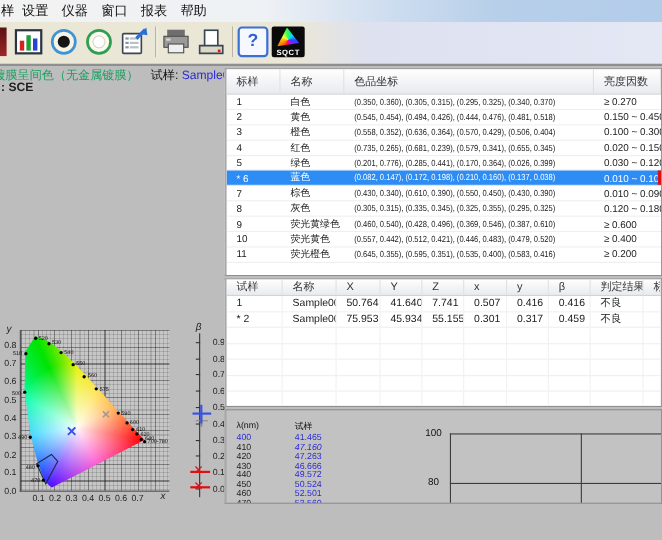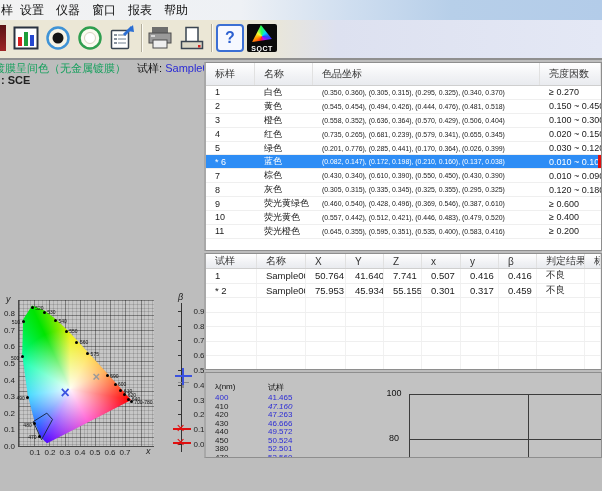--- a/index.html
+++ b/index.html
@@ -462,21 +462,21 @@
         <div class="sp-txt" style="left: 9px; top: 28.5px; color: rgb(34, 34, 34);">410</div>
         <div class="sp-txt" style="left: 62px; top: 28.5px; color: rgb(43, 43, 213); font-style: italic;">47.160</div>
         <div class="sp-txt" style="left: 9px; top: 37px; color: rgb(34, 34, 34); text-align: center;">420</div>
         <div class="sp-txt" style="left: 62px; top: 37px; color: rgb(43, 43, 213);">47.263</div>
         <div class="sp-txt" style="left: 9px; top: 45.5px; color: rgb(34, 34, 34);">430</div>
         <div class="sp-txt" style="left: 62px; top: 45.5px; color: rgb(43, 43, 213);">46.666</div>
         <div class="sp-txt" style="left: 9px; top: 54px; color: rgb(34, 34, 34);">440</div>
         <div class="sp-txt" style="left: 62px; top: 54px; color: rgb(43, 43, 213);">49.572</div>
         <div class="sp-txt" style="left: 9px; top: 62.5px; color: rgb(34, 34, 34);">450</div>
         <div class="sp-txt" style="left: 62px; top: 62.5px; color: rgb(43, 43, 213);">50.524</div>
-        <div class="sp-txt" style="left: 9px; top: 71px; color: rgb(34, 34, 34);">380</div>
+        <div class="sp-txt" style="left: 9px; top: 71px; color: rgb(34, 34, 34);">460</div>
         <div class="sp-txt" style="left: 62px; top: 71px; color: rgb(43, 43, 213);">52.501</div>
         <div class="sp-txt" style="left: 9px; top: 79.5px; color: rgb(34, 34, 34);">470</div>
         <div class="sp-txt" style="left: 62px; top: 79.5px; color: rgb(43, 43, 213);">53.560</div>
         <div class="sp-txt" style="left: 9px; top: 88px; color: rgb(34, 34, 34);">480</div>
         <div class="sp-txt" style="left: 62px; top: 88px; color: rgb(43, 43, 213);">52.394</div>
         <div class="sp-txt" style="left: 9px; top: 96.5px; color: rgb(34, 34, 34);">490</div>
         <div class="sp-txt" style="left: 49px; top: 96.5px; color: rgb(43, 43, 213);">53.322</div>
         <div class="sp-txt" style="left: 9px; top: 105px; color: rgb(43, 43, 213);">500</div>
         <div class="sp-txt" style="left: 62px; top: 105px; color: rgb(43, 43, 213);">51.757</div>
       </div>

